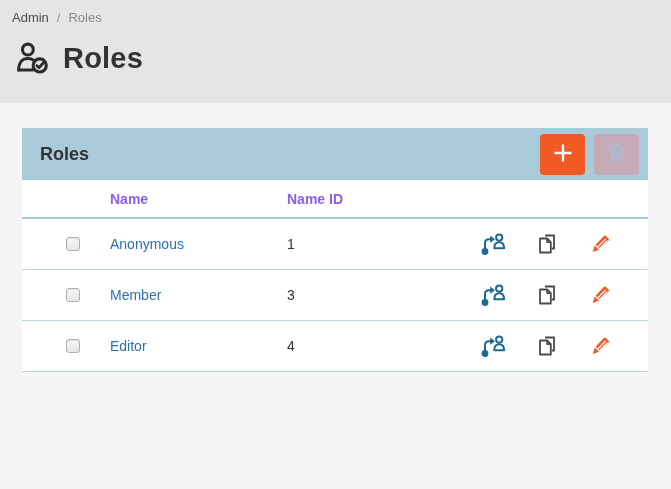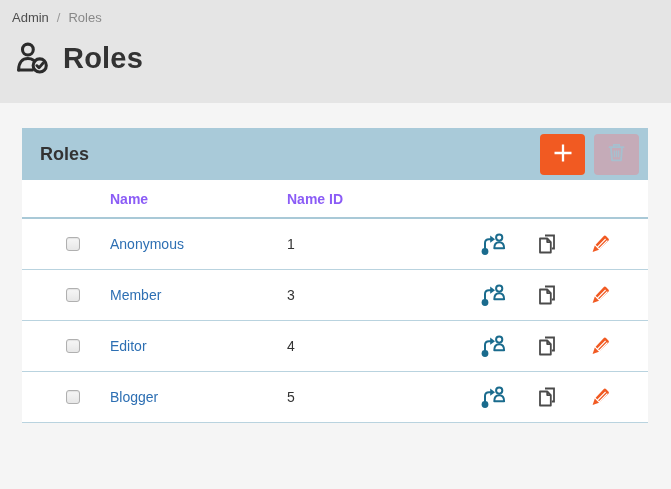--- a/index.html
+++ b/index.html
@@ -215,42 +215,16 @@
               </span>
           <span class="action-icon">
                 <svg width="24" height="25" viewBox="0 0 24 25">
                   <use href="#ic-pencil"></use>
                 </svg>
               </span>
         </div>
           </td>
       </tr>
 
-      <tr>
-        <td class="cell-check">
-            <input type="checkbox" class="row-check" style="">
-          </td>
-        <td class="cell-name"><a class="role-link">Blogger</a></td>
-        <td class="cell-id">5</td>
-        <td class="cell-actions">
-            <div class="actions-wrap">
-          <span class="action-icon">
-                <svg width="26" height="25" viewBox="0 0 26 25">
-                  <use href="#ic-assign"></use>
-                </svg>
-              </span>
-          <span class="action-icon">
-                <svg width="25" height="25" viewBox="0 0 25 25">
-                  <use href="#ic-copy"></use>
-                </svg>
-              </span>
-          <span class="action-icon">
-                <svg width="24" height="25" viewBox="0 0 24 25">
-                  <use href="#ic-pencil"></use>
-                </svg>
-              </span>
-        </div>
-          </td>
-      </tr>
 
     </tbody>
   </table>
 </div>
 
 </body></html>

